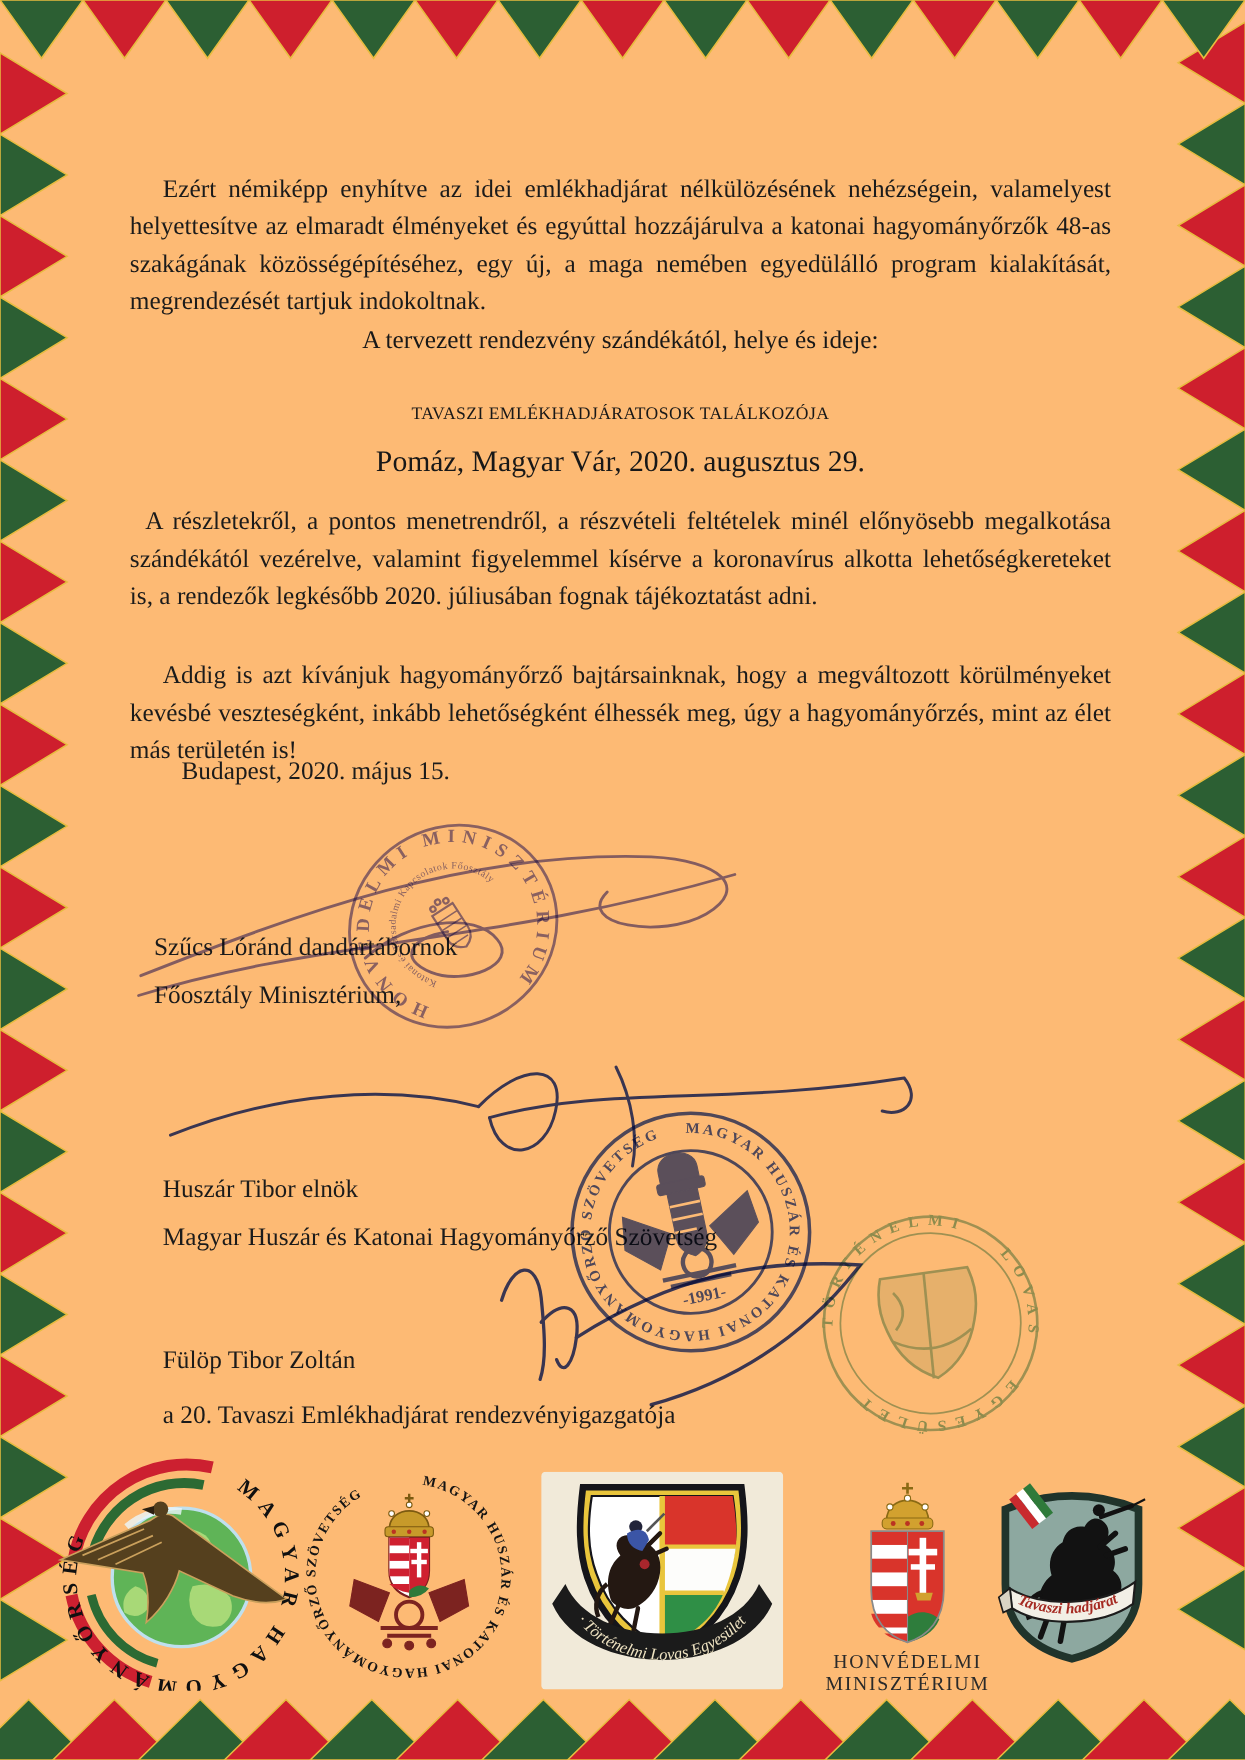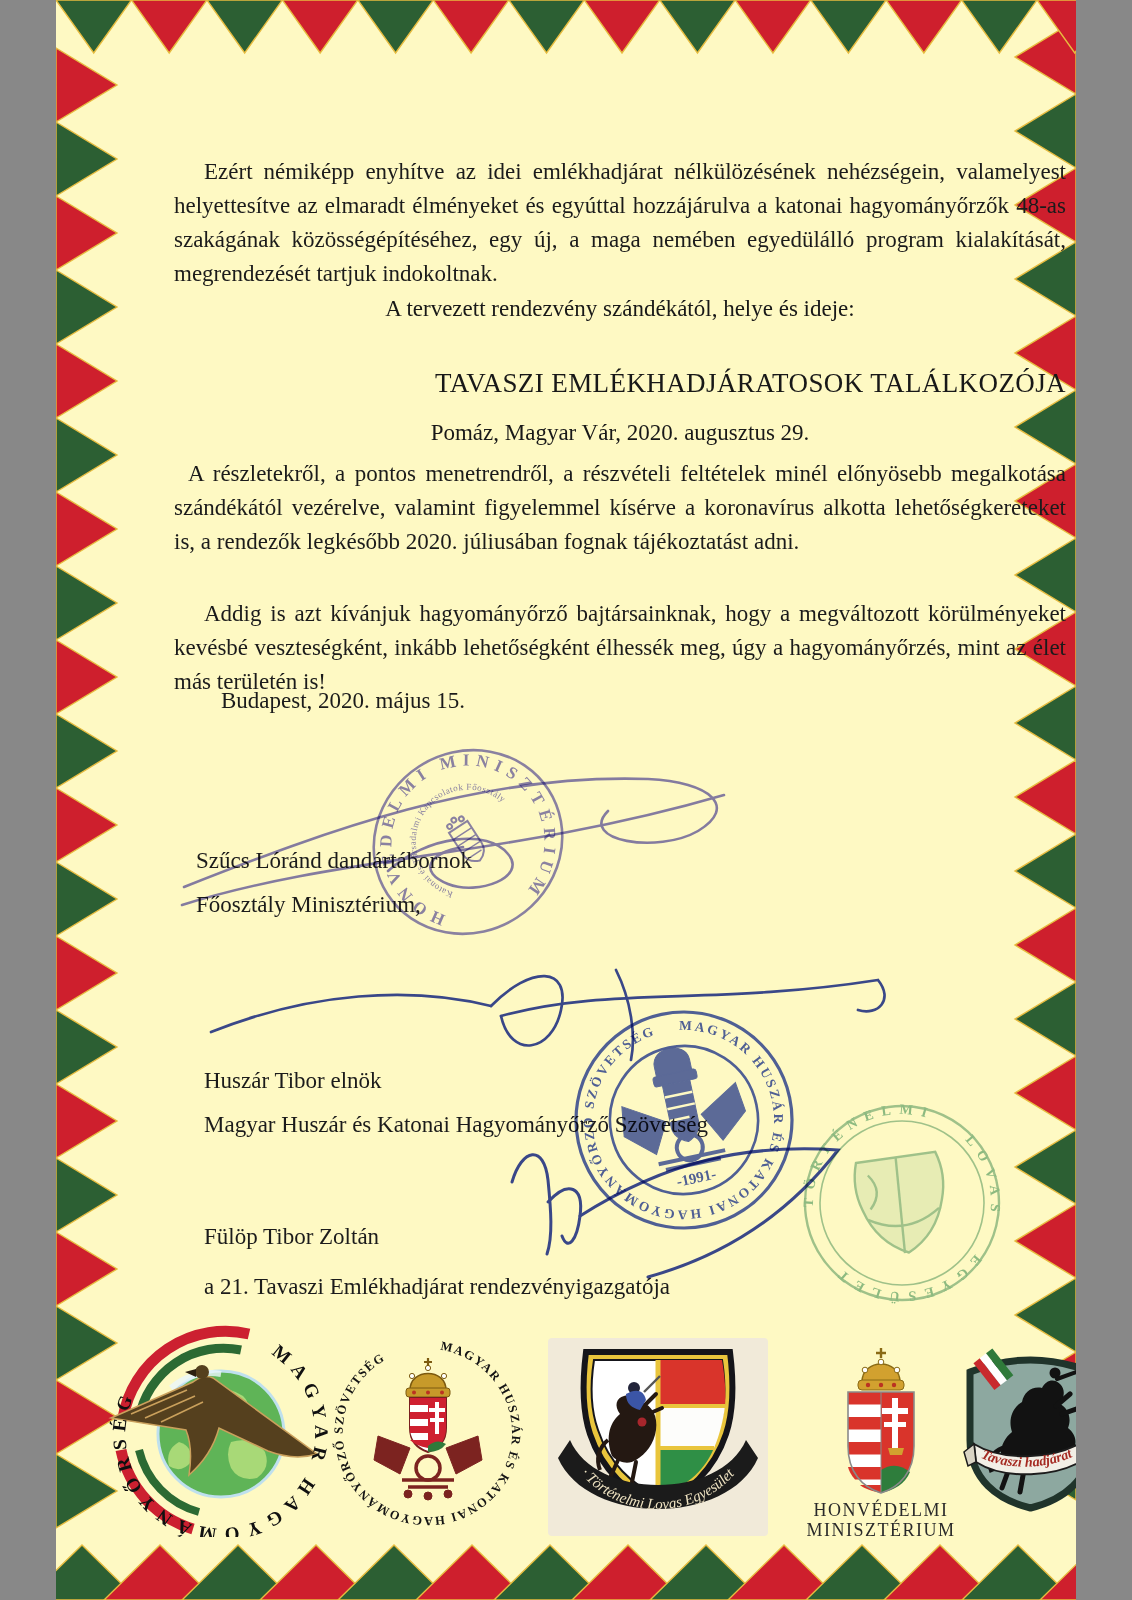--- a/index.html
+++ b/index.html
@@ -1,29 +1,29 @@
 <!DOCTYPE html>
 <html><head>
 <meta charset="utf-8">
 <style>
   html,body{margin:0;padding:0;background:#888;}
   #page{
-    position:relative;width:1020px;height:1600px;margin:0 auto;
-    background:#fef9c3;overflow:hidden;
+    position:relative;width:1132px;height:1600px;margin:0 auto;
+    background:#fdba74;overflow:hidden;
     font-family:"Liberation Serif",serif;color:#181818;
   }
   .abs{position:absolute;}
   .para{
     width:892px;left:118px;font-size:23px;line-height:34px;
     text-align:justify;color:#1b1b1b;
   }
   .indent{text-indent:30px;}
   .center{width:892px;left:118px;text-align:center;}
   .evtitle{font-weight:bold;font-size:23px;letter-spacing:.3px;}
-  .evsub{font-size:27px;letter-spacing:.4px;text-align:right;}
+  .evsub{font-size:16px;letter-spacing:.4px;}
   .sigline{font-size:23px;color:#1b1b1b;white-space:nowrap;}
   .stamp{mix-blend-mode:multiply;}
   svg text{font-family:"Liberation Serif",serif;}
 </style>
 </head>
 <body>
 
 <div id="page">
 
   <svg id="b-left" class="abs" style="left:0;top:0" width="64" height="1600">
@@ -105,21 +105,21 @@
       <polygon points="1062,62 1174,62 1118,7" fill="#2c5f33" stroke="#e7bc3f" stroke-width="1.4"></polygon>
       <polygon points="1140,62 1252,62 1196,7" fill="#ce1f2d" stroke="#e7bc3f" stroke-width="1.4"></polygon>
     </svg>
 
   <p class="abs para indent" style="top:132px">Ezért némiképp enyhítve az idei emlékhadjárat nélkülözésének nehézségein, valamelyest helyettesítve az elmaradt élményeket és egyúttal hozzájárulva a katonai hagyományőrzők 48-as szakágának közösségépítéséhez, egy új, a maga nemében egyedülálló program kialakítását, megrendezését tartjuk indokoltnak.</p>
 
   <div class="abs center" style="top:296px;font-size:23px">A tervezett rendezvény szándékától, helye és ideje:</div>
 
   <div class="abs center evsub" style="top:368px">TAVASZI EMLÉKHADJÁRATOSOK TALÁLKOZÓJA</div>
 
-  <div class="abs center" style="top:420px;font-size:23px">Pomáz, Magyar Vár, 2020. augusztus 29.</div>
+  <div class="abs center" style="top:404px;font-size:27px">Pomáz, Magyar Vár, 2020. augusztus 29.</div>
 
   <p class="abs para" style="top:434px;text-indent:14px">A részletekről, a pontos menetrendről, a részvételi feltételek minél előnyösebb megalkotása szándékától vezérelve, valamint figyelemmel kísérve a koronavírus alkotta lehetőségkereteket is, a rendezők legkésőbb 2020. júliusában fognak tájékoztatást adni.</p>
 
   <p class="abs para indent" style="top:574px">Addig is azt kívánjuk hagyományőrző bajtársainknak, hogy a megváltozott körülményeket kevésbé veszteségként, inkább lehetőségként élhessék meg, úgy a hagyományőrzés, mint az élet más területén is!</p>
 
   <div class="abs sigline" style="left:165px;top:688px">Budapest, 2020. május 15.</div>
 
   <div class="abs sigline" style="left:140px;top:848px">Szűcs Lóránd dandártábornok</div>
   <div class="abs sigline" style="left:140px;top:892px">Főosztály Minisztérium,</div>
 
@@ -160,21 +160,21 @@
   <svg class="abs stamp" style="left:130px;top:960px" width="730" height="125" viewBox="0 0 730 125">
     <g fill="none" stroke="#2f3fae" stroke-width="2.7" stroke-linecap="round" opacity="0.95">
       <path d="M25,72 C125,32 225,26 305,46"></path>
       <path d="M305,46 C345,5 385,6 375,50 C366,92 325,100 315,56"></path>
       <path d="M315,56 C425,26 525,46 692,20 C708,40 692,56 672,50"></path>
       <path d="M430,10 C445,40 450,75 445,100"></path>
     </g>
   </svg>
 
   <div class="abs sigline" style="left:148px;top:1224px">Fülöp Tibor Zoltán</div>
-  <div class="abs sigline" style="left:148px;top:1274px">a 21. Tavaszi Emlékhadjárat rendezvényigazgatója</div>
+  <div class="abs sigline" style="left:148px;top:1274px">a 20. Tavaszi Emlékhadjárat rendezvényigazgatója</div>
 
   <svg class="abs stamp" style="left:260px;top:1140px" width="580" height="150" viewBox="0 0 580 150">
     <g fill="none" stroke="#2f3fae" stroke-width="3" stroke-linecap="round" opacity="0.95">
       <path d="M196,42 C206,8 228,4 232,40 C235,70 237,96 231,114"></path>
       <path d="M232,62 C252,40 268,46 264,76 C261,100 252,112 246,96"></path>
       <path d="M264,76 C352,20 432,4 522,10 C482,62 422,112 332,137"></path>
     </g>
   </svg>
 
   <svg class="abs stamp" style="left:510px;top:1002px" width="240" height="240" viewBox="0 0 240 240">

